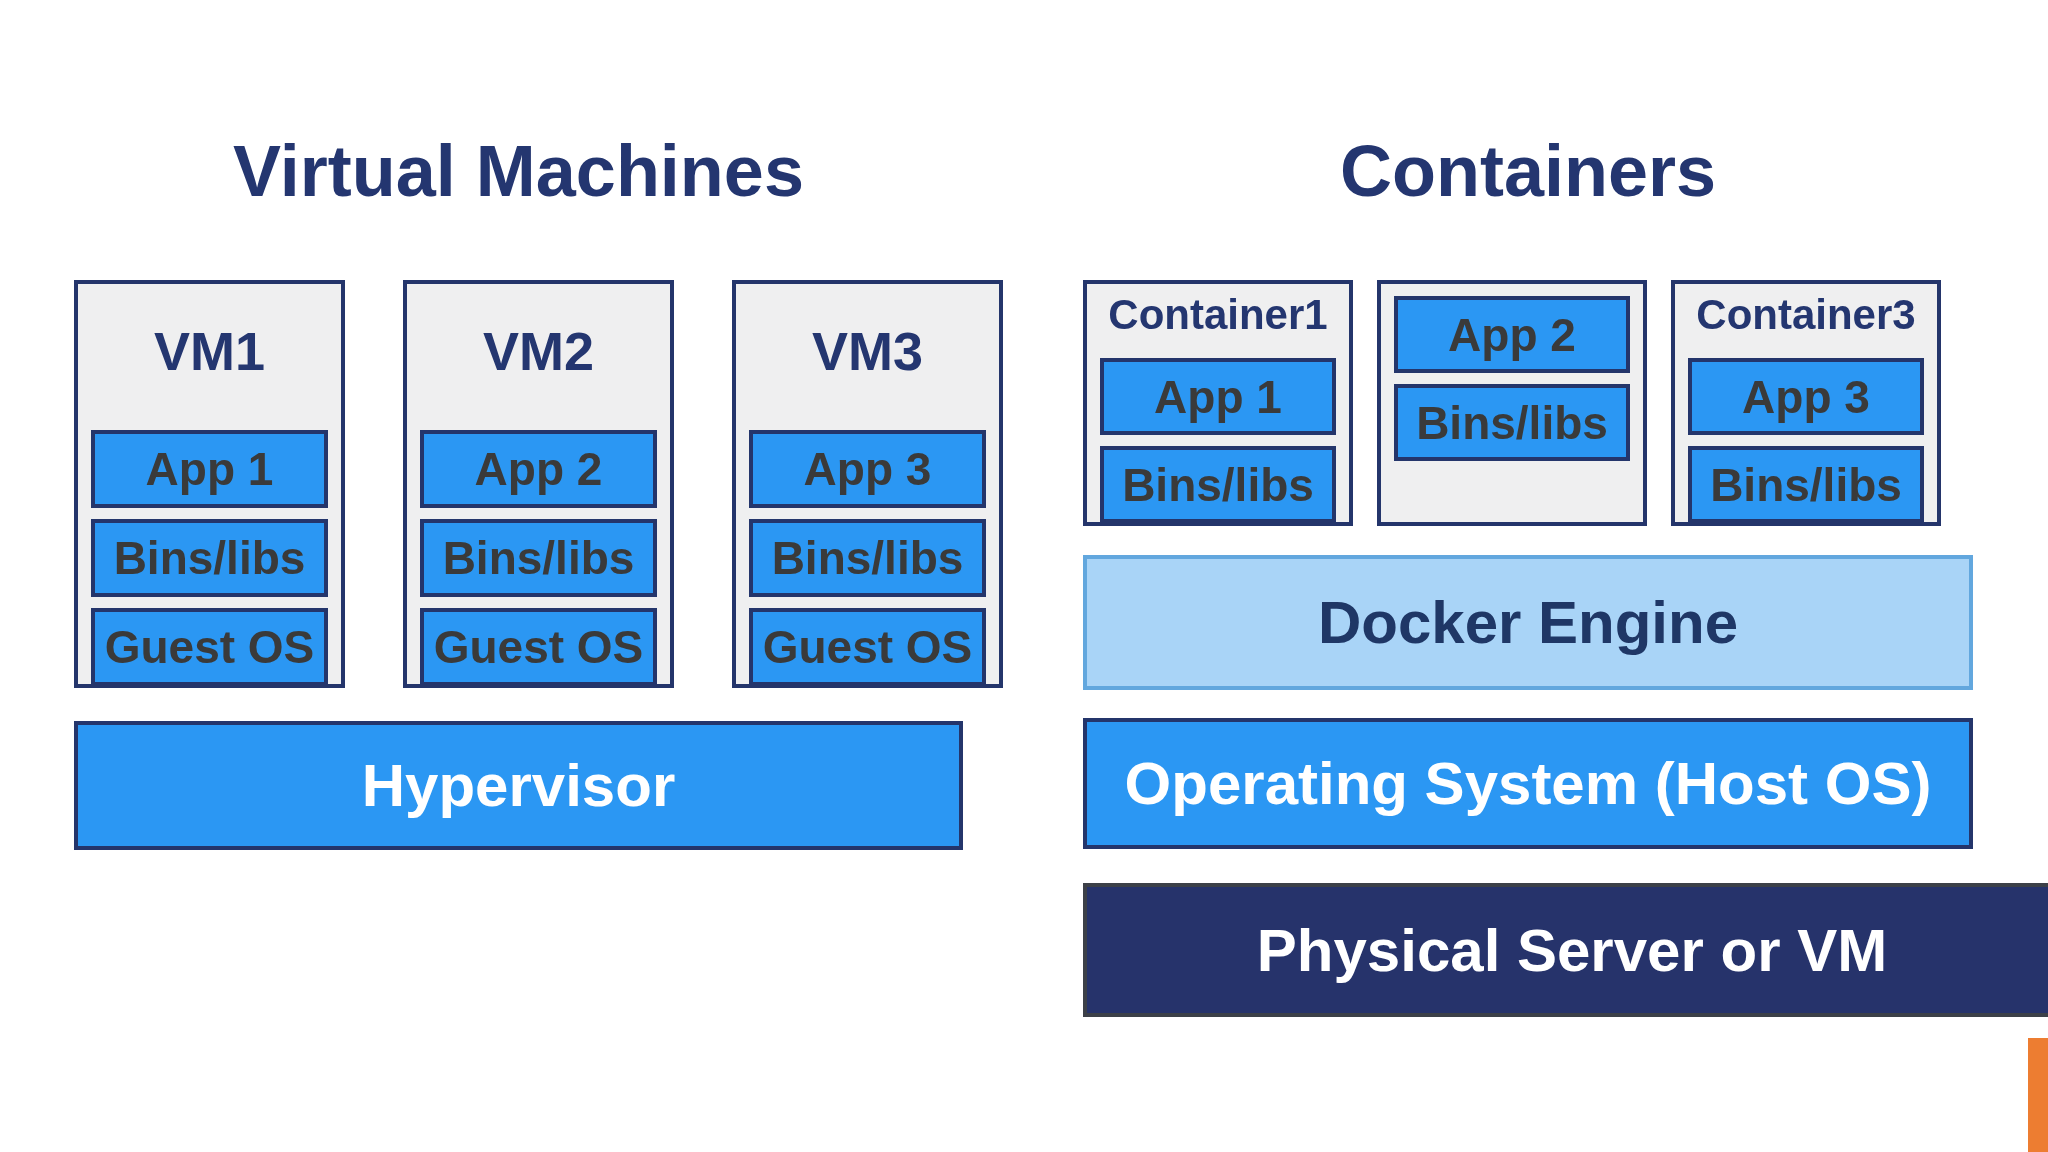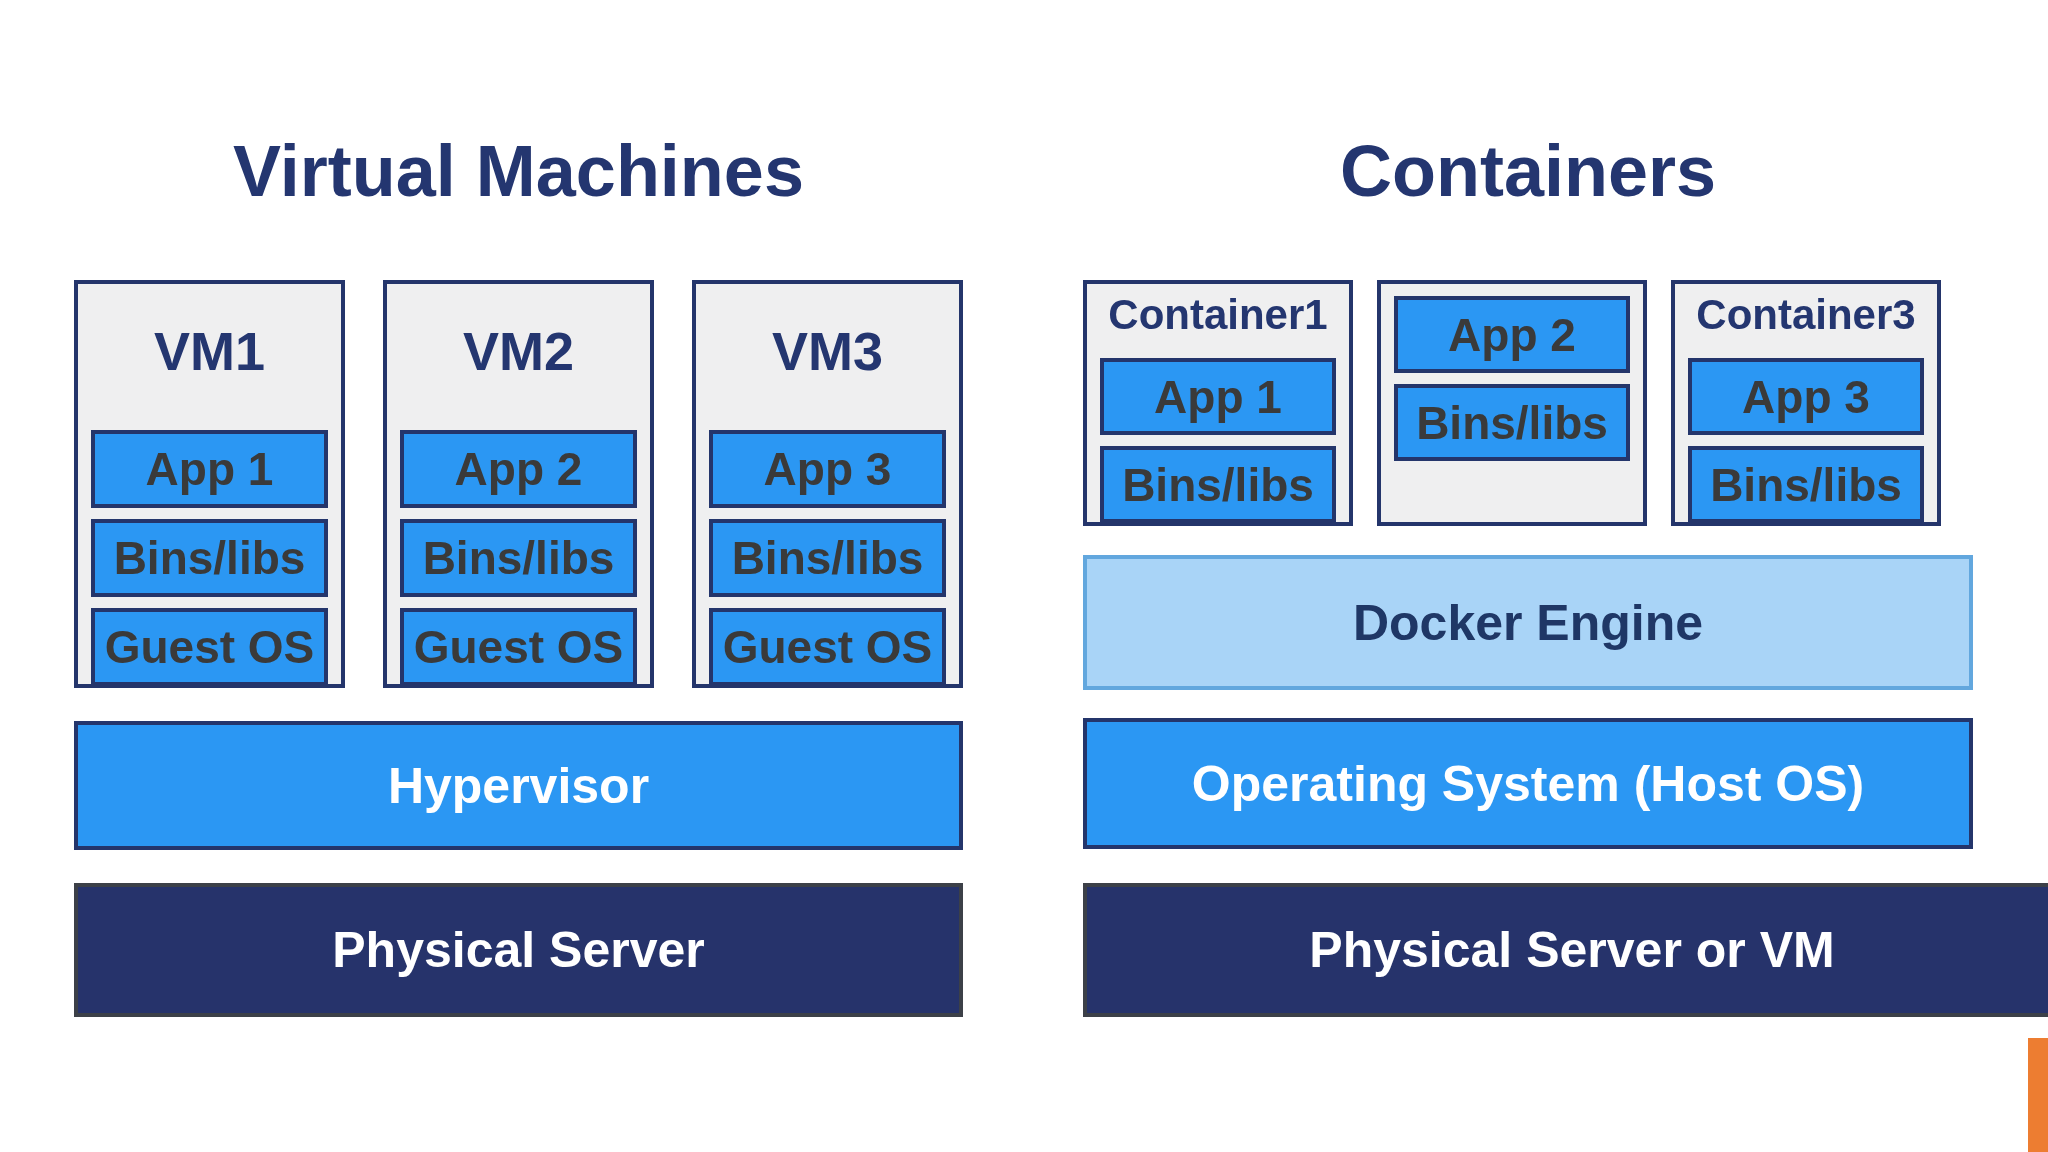--- a/index.html
+++ b/index.html
@@ -8,21 +8,21 @@
     font-family:"Liberation Sans",sans-serif;font-weight:bold;
   }
   .section-title{
     position:absolute;top:126px;height:90px;line-height:90px;
     text-align:center;font-size:72px;color:#243670;letter-spacing:0px;
   }
   #title-left{left:74px;width:889px;}
   #title-right{left:1083px;width:890px;}
 
   .card-row{position:absolute;top:280px;display:flex;}
-  #vm-row{left:74px;gap:38px;}
+  #vm-row{left:74px;gap:58px;}
   #container-row{left:1083px;gap:24px;}
 
   .card{
     box-sizing:border-box;background:#efeff0;border:4px solid #24356b;
     display:flex;flex-direction:column;
   }
   .vm-card{width:271px;height:408px;}
   .ct-card{width:270px;height:246px;}
 
   .vm-card .card-label{
@@ -36,21 +36,21 @@
   .layers{flex:1;display:flex;flex-direction:column;gap:11px;padding:12px 13px 12px 13px;}
   .layer{
     box-sizing:border-box;height:78px;background:#2b97f3;border:4px solid #24356b;
     display:flex;align-items:center;justify-content:center;
     font-size:46px;color:#3a3a3a;
   }
   .ct-card .layer{height:77px;}
 
   .bar{
     position:absolute;box-sizing:border-box;
-    display:flex;align-items:center;justify-content:center;font-size:50px;
+    display:flex;align-items:center;justify-content:center;font-size:60px;
   }
   #hypervisor-bar{left:74px;top:721px;width:889px;height:129px;background:#2b97f3;border:4px solid #24356b;color:#ffffff;}
   #physical-bar-left{left:74px;top:883px;width:889px;height:134px;background:#26336b;border:4px solid #3c4048;color:#ffffff;}
   #docker-bar{left:1083px;top:555px;width:890px;height:135px;background:#a9d4f7;border:4px solid #62a7de;color:#1f3766;}
   #os-bar{left:1083px;top:718px;width:890px;height:131px;background:#2b97f3;border:4px solid #24356b;color:#ffffff;}
   #physical-bar-right{left:1083px;top:883px;width:978px;height:134px;background:#26336b;border:4px solid #3c4048;color:#ffffff;}
 
   #orange-accent{position:absolute;left:2028px;top:1038px;width:20px;height:114px;background:#ed7d31;}
 </style>
 </head>
@@ -105,21 +105,20 @@
     <div class="card ct-card">
       <div class="card-label">Container3</div>
       <div class="layers">
         <div class="layer">App 3</div>
         <div class="layer">Bins/libs</div>
       </div>
     </div>
   </div>
 
   <div class="bar" id="hypervisor-bar">Hypervisor</div>
-  <div class="bar" id="physical-bar-left">Physical Server</div>
 
   <div class="bar" id="docker-bar">Docker Engine</div>
   <div class="bar" id="os-bar">Operating System (Host OS)</div>
   <div class="bar" id="physical-bar-right">Physical Server or VM</div>
 
   <div id="orange-accent"></div>
 
 </div>
 
 </body></html>

